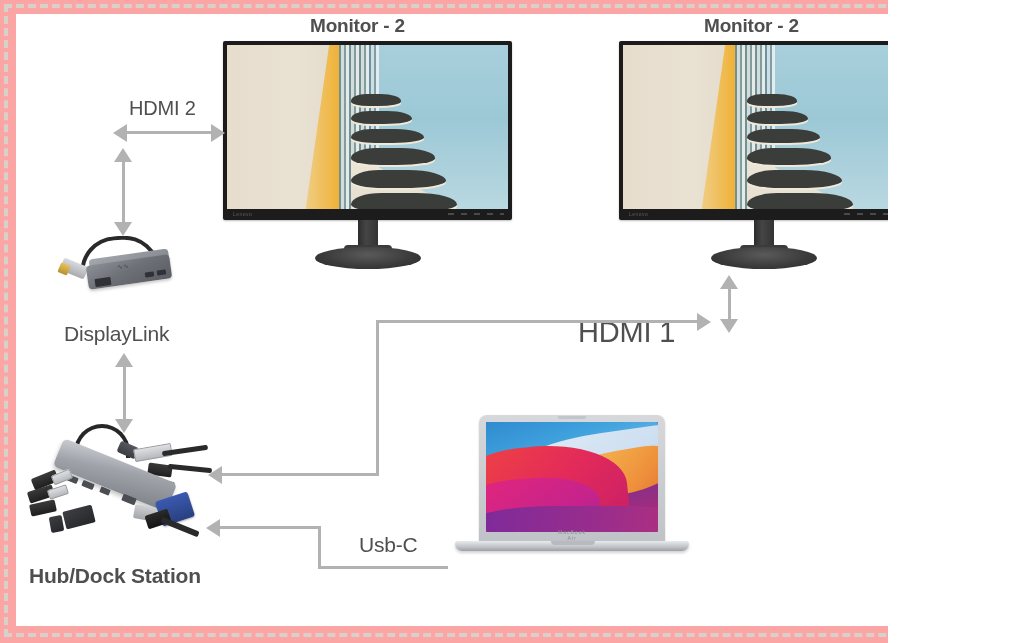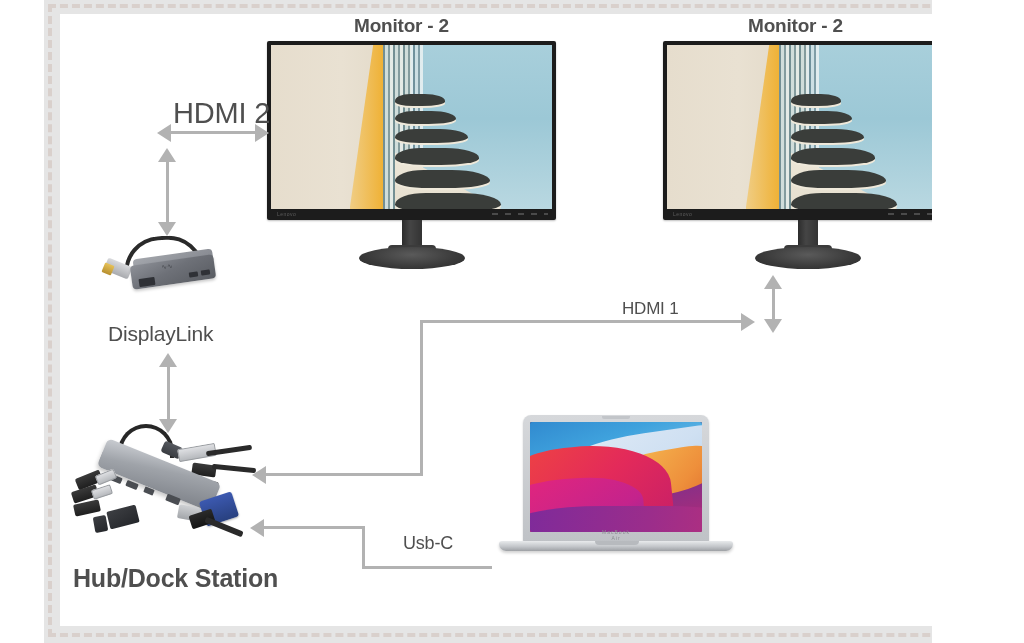--- a/index.html
+++ b/index.html
@@ -7,23 +7,22 @@
     padding: 0;
     background: #ffffff;
   }
   body {
     font-family: "Liberation Sans", sans-serif;
   }
   #canvas {
     position: relative;
     width: 888px;
     height: 643px;
-    background: #e5e5e5;
+    background: #fca5a5;
     overflow: hidden;
-    margin-left: 44px;
   }
   
   .dashed-frame {
     position: absolute;
     left: 4px;
     top: 4px;
     width: 1014px;
     height: 633px;
     border: 4px dashed #d9d0cc;
     box-sizing: border-box;
@@ -465,21 +464,21 @@
         <div class="tread" style="left:44%; top:90%; width:38%; height:12%;"></div>
       </div>
       <div class="mon-brand">Lenovo</div>
       <div class="mon-ctrls"></div>
     </div>
     <div class="mon-neck"></div>
     <div class="mon-neck-foot"></div>
     <div class="mon-base"></div>
   </div>
 
-  <div class="label" style="left:129px; top:97px; font-size:29px;">HDMI 2</div>
+  <div class="label" style="left:129px; top:97px; font-size:20px;">HDMI 2</div>
 
   <div>
     <div class="line-h" style="left:126px; top:131px; width:85px;"></div>
     <div class="arrow arrow-left" style="left:113px; top:124px;"></div>
     <div class="arrow arrow-right" style="left:211px; top:124px;"></div>
   </div>
 
   <div>
     <div class="line-v" style="left:122px; top:160px; height:64px;"></div>
     <div class="arrow arrow-up" style="left:114px; top:148px;"></div>
@@ -531,23 +530,23 @@
     <div class="plug-blk" style="left:8px; top:78px; width:26px; height:12px; transform:rotate(-12deg);"></div>
     <div class="sd-card" style="left:42px; top:84px; width:30px; height:18px; transform:rotate(-14deg);"></div>
     <div class="sd-card" style="left:28px; top:92px; width:13px; height:16px; transform:rotate(-10deg);"></div>
 
     <div class="plug-rj" style="left:112px; top:82px; width:22px; height:14px; transform:rotate(10deg);"></div>
     <div class="plug-vga" style="left:136px; top:72px; width:34px; height:26px;"></div>
     <div class="plug-vga-head" style="left:124px; top:88px; width:24px; height:14px;"></div>
     <div class="plug-cordb" style="left:138px; top:100px; width:40px; height:6px; transform:rotate(22deg);"></div>
   </div>
 
-  <div class="label bold" style="left:29px; top:564px; font-size:25px;">Hub/Dock Station</div>
-
-  <div class="label" style="left:578px; top:299px; font-size:17px;">HDMI 1</div>
+  <div class="label bold" style="left:29px; top:564px; font-size:21px;">Hub/Dock Station</div>
+
+  <div class="label" style="left:578px; top:316px; font-size:29px;">HDMI 1</div>
 
   <div>
 
     <div class="line-h" style="left:376px; top:320px; width:322px;"></div>
     <div class="arrow arrow-right" style="left:697px; top:313px;"></div>
 
     <div class="line-v" style="left:376px; top:320px; height:156px;"></div>
 
     <div class="line-h" style="left:222px; top:473px; width:157px;"></div>
     <div class="arrow arrow-left" style="left:208px; top:466px;"></div>
@@ -571,21 +570,21 @@
         <div class="bs-pink"></div>
         <div class="bs-purple"></div>
       </div>
       <div class="mb-chin">MacBook Air</div>
     </div>
     <div class="mb-base"></div>
     <div class="mb-notchcut"></div>
   </div>
 
 
-  <div class="label" style="left:359px; top:533px; font-size:18px;">Usb-C</div>
+  <div class="label" style="left:359px; top:533px; font-size:21px;">Usb-C</div>
 
   <div>
 
     <div class="line-h" style="left:318px; top:566px; width:130px;"></div>
 
     <div class="line-v" style="left:318px; top:526px; height:43px;"></div>
 
     <div class="line-h" style="left:220px; top:526px; width:101px;"></div>
     <div class="arrow arrow-left" style="left:206px; top:519px;"></div>
   </div>

